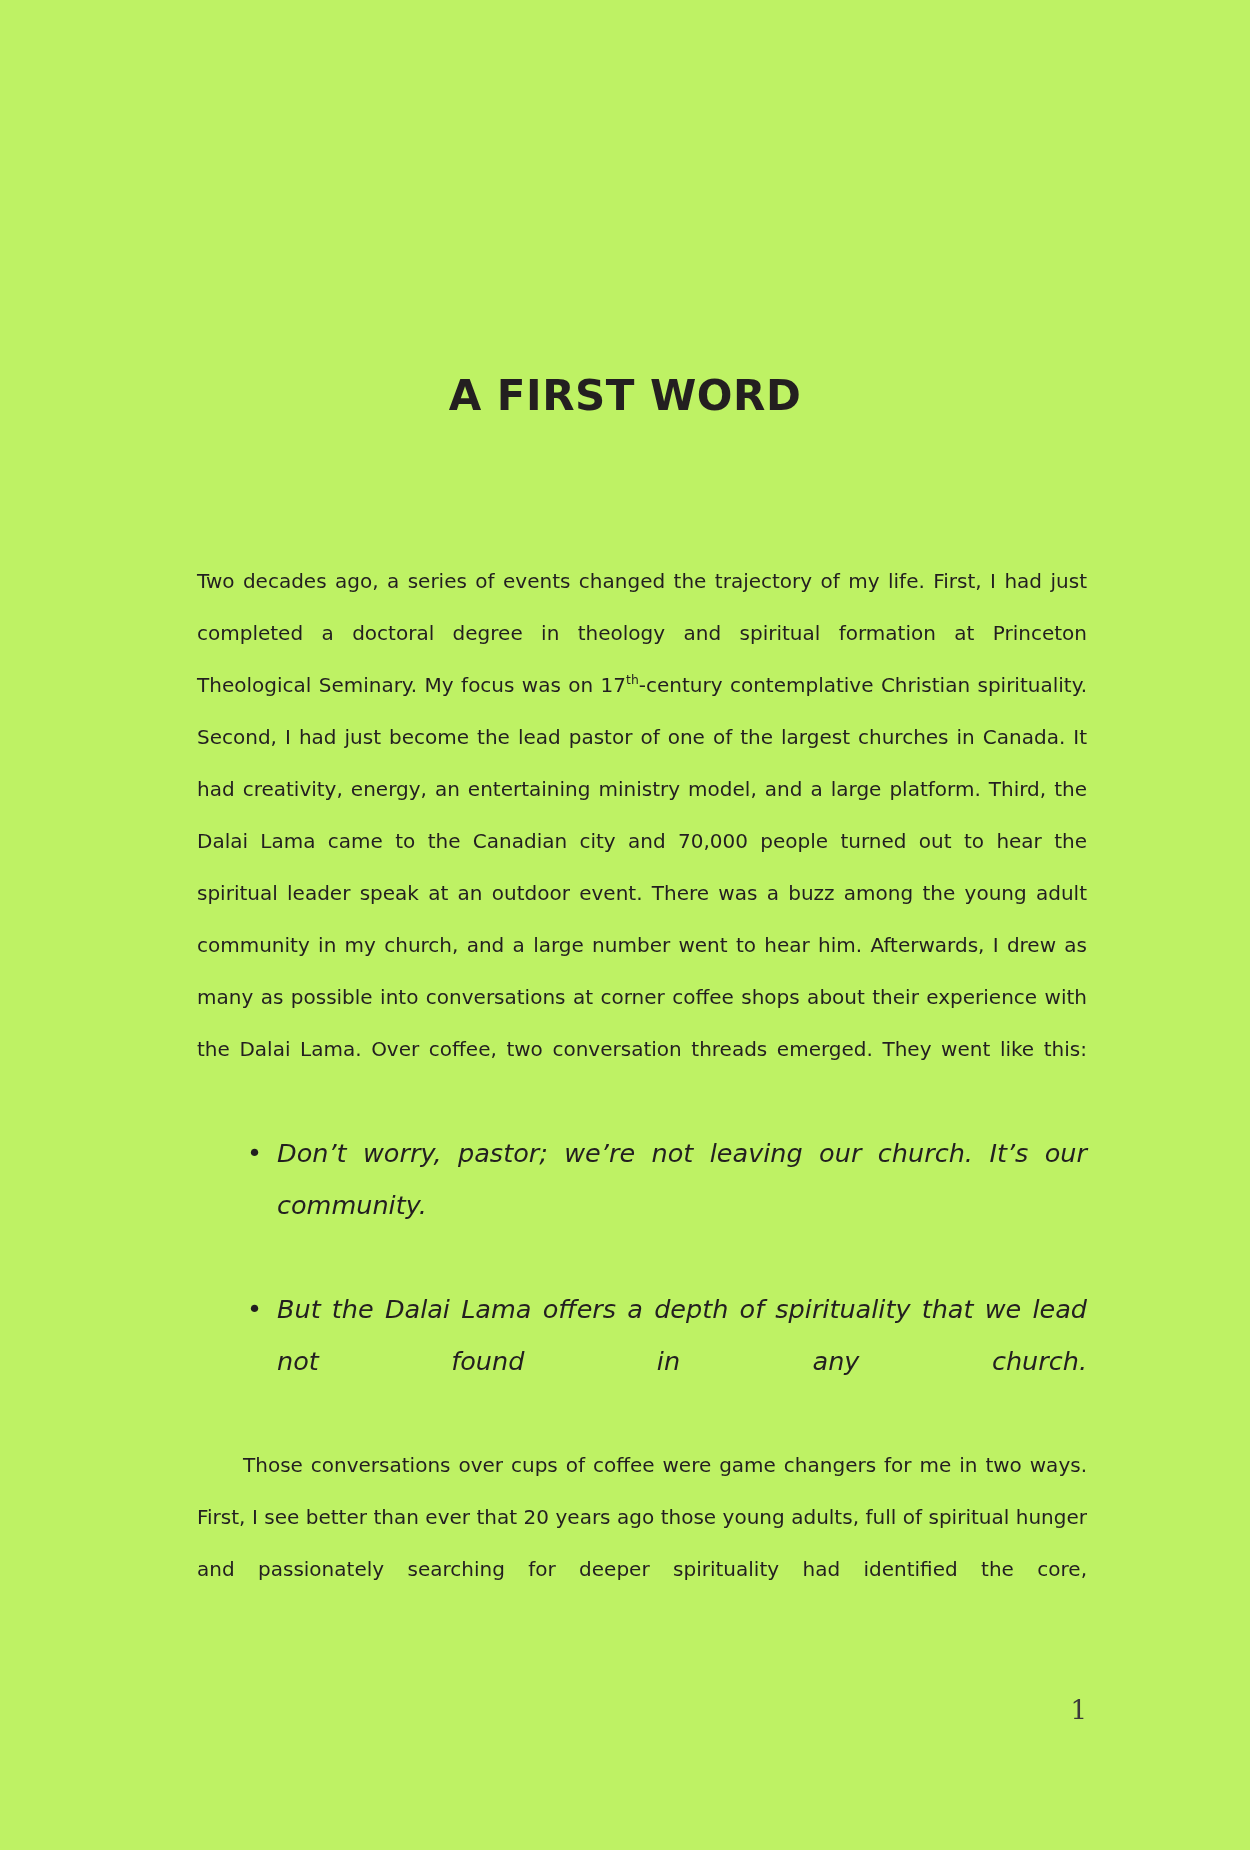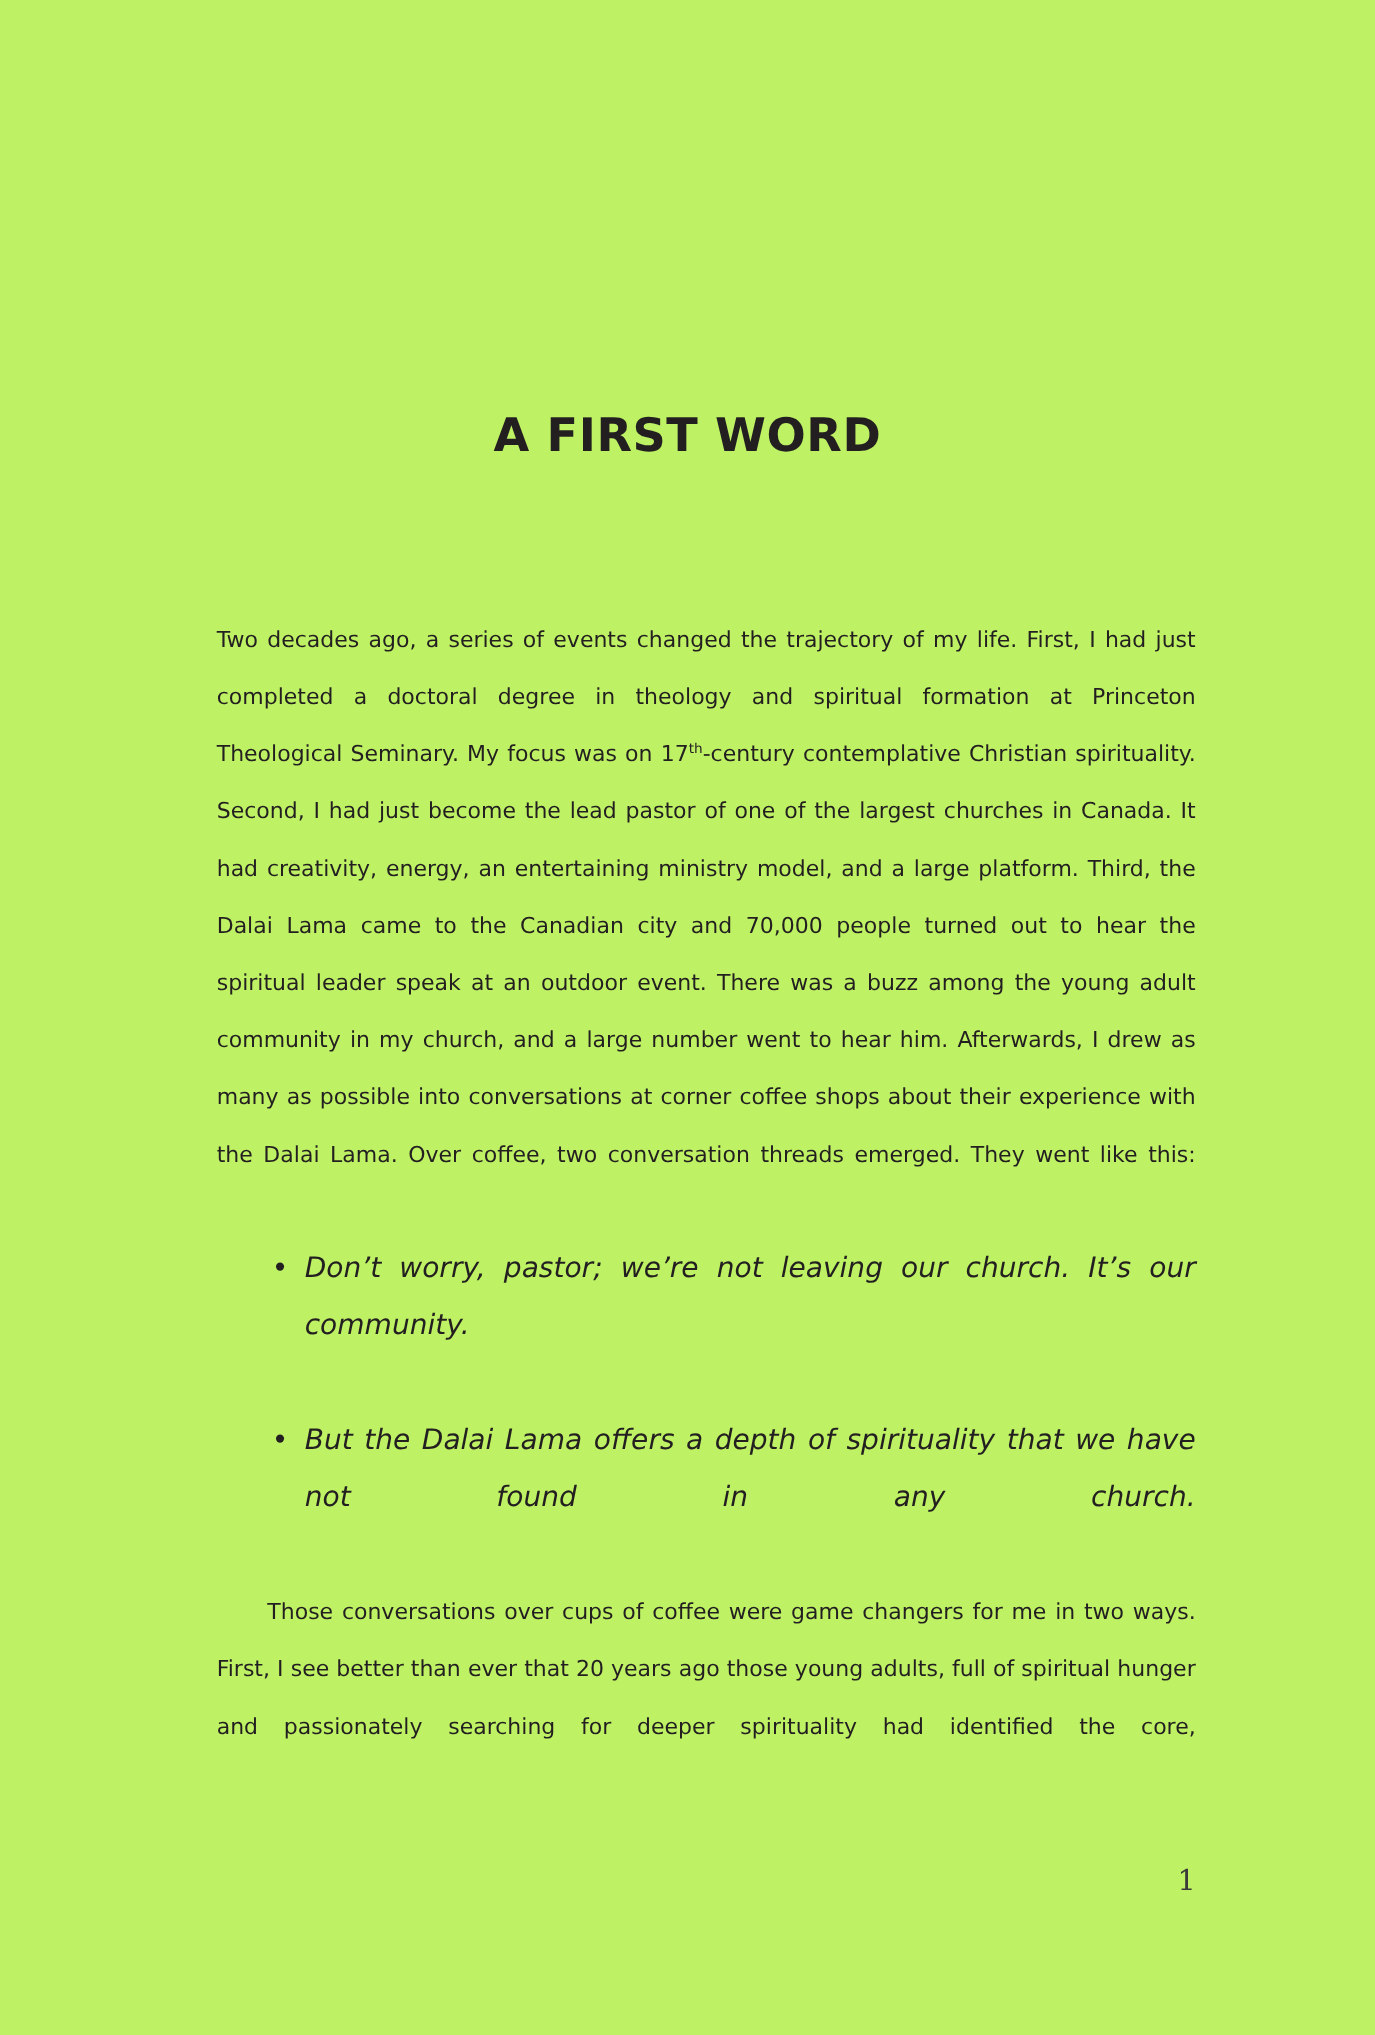--- a/index.html
+++ b/index.html
@@ -124,21 +124,21 @@
 <div class="page">
 
   <h1 class="chapter-title">A FIRST WORD</h1>
 
   <div class="text-column">
 
     <p class="body-para"><span>Two decades ago, a series of events changed the trajectory of my life. First, I had just completed a doctoral degree in theology and spiritual formation at Princeton Theological Seminary. My focus was on 17</span><sup>th</sup><span>-century contemplative Christian spirituality. Second, I had just become the lead pastor of one of the largest churches in Canada. It had creativity, energy, an entertaining ministry model, and a large platform. Third, the Dalai Lama came to the Canadian city and 70,000 people turned out to hear the spiritual leader speak at an outdoor event. There was a buzz among the young adult community in my church, and a large number went to hear him. Afterwards, I drew as many as possible into conversations at corner coffee shops about their experience with the Dalai Lama. Over coffee, two conversation threads emerged. They went like this:</span></p>
 
     <ul class="quote-list">
       <li><span class="bullet-marker">•</span><span>Don’t worry, pastor; we’re not leaving our church. It’s our community.</span></li>
-      <li><span class="bullet-marker">•</span><span>But the Dalai Lama offers a depth of spirituality that we have not found in any church.</span></li>
+      <li><span class="bullet-marker">•</span><span>But the Dalai Lama offers a depth of spirituality that we lead not found in any church.</span></li>
     </ul>
 
     <p class="body-para indented">Those conversations over cups of coffee were game changers for me in two ways. First, I see better than ever that 20 years ago those young adults, full of spiritual hunger and passionately searching for deeper spirituality had identified the core,</p>
 
   </div>
 
   <div class="page-number">1</div>
 
 </div>
 

